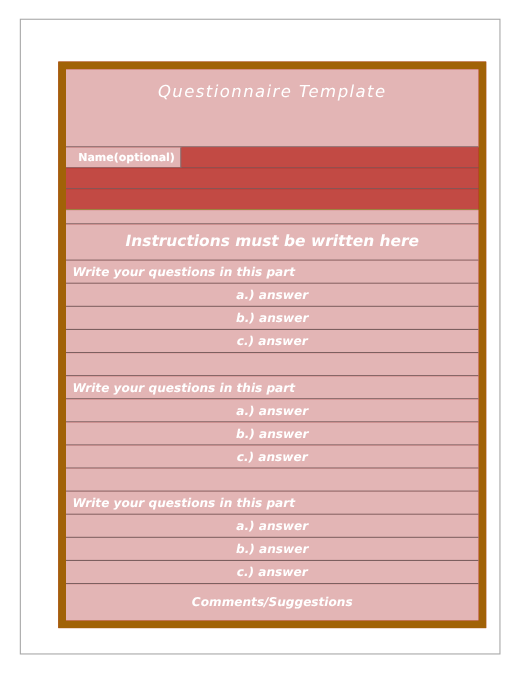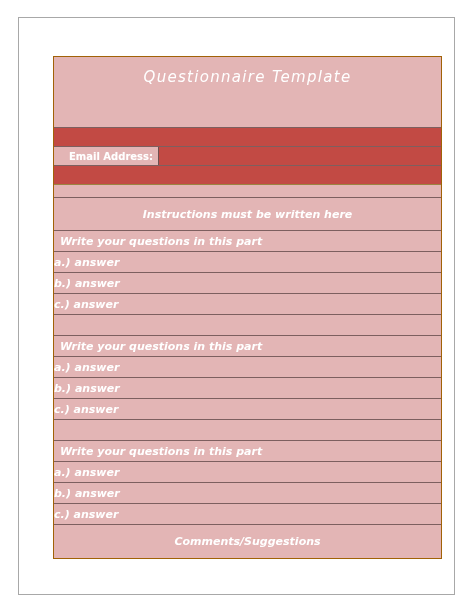--- a/index.html
+++ b/index.html
@@ -24,21 +24,21 @@
     border: 1px solid #a8a8a8;
     box-sizing: border-box;
   }
 
   #doc-table {
     position: absolute;
     left: 34px;
     top: 38px;
     width: 389px;
     background: #b91c1c;
-    border: 1px solid #a16207;
+    border: 7px solid #a16207;
     box-sizing: border-box;
   }
 
   
   .title-block {
     height: 71px;
     border-bottom: 1px solid #7d5f5f;
     display: flex;
     align-items: flex-start;
     justify-content: center;
@@ -101,21 +101,21 @@
     background: #e3b5b5;
     display: flex;
     align-items: center;
     justify-content: center;
     box-sizing: border-box;
   }
   .instructions-text {
     color: #ffffff;
     font-style: italic;
     font-weight: bold;
-    font-size: 11px;
+    font-size: 14px;
   }
 
   
   .q-row {
     height: 21px;
     border-bottom: 1px solid #7d5f5f;
     background: #e3b5b5;
     display: flex;
     align-items: center;
     justify-content: flex-start;
@@ -128,21 +128,21 @@
     font-weight: bold;
     font-size: 11px;
   }
 
   .a-row {
     height: 21px;
     border-bottom: 1px solid #7d5f5f;
     background: #e3b5b5;
     display: flex;
     align-items: center;
-    justify-content: flex-start;
+    justify-content: center;
     box-sizing: border-box;
   }
   .a-text {
     color: #ffffff;
     font-style: italic;
     font-weight: bold;
     font-size: 11px;
   }
 
   .blank-row {
@@ -173,25 +173,25 @@
 
 <div id="page">
 
   <div id="doc-table">
 
     <div class="title-block">
       <div class="title-text">Questionnaire Template</div>
     </div>
 
     <div class="info-row">
+      <div class="info-label">Name(optional)</div>
       <div class="info-value"></div>
     </div>
 
     <div class="info-row">
-      <div class="info-label">Email Address:</div>
       <div class="info-value"></div>
     </div>
 
     <div class="info-row olive">
       <div class="info-value"></div>
     </div>
 
 
     <div class="spacer-row"></div>
 

